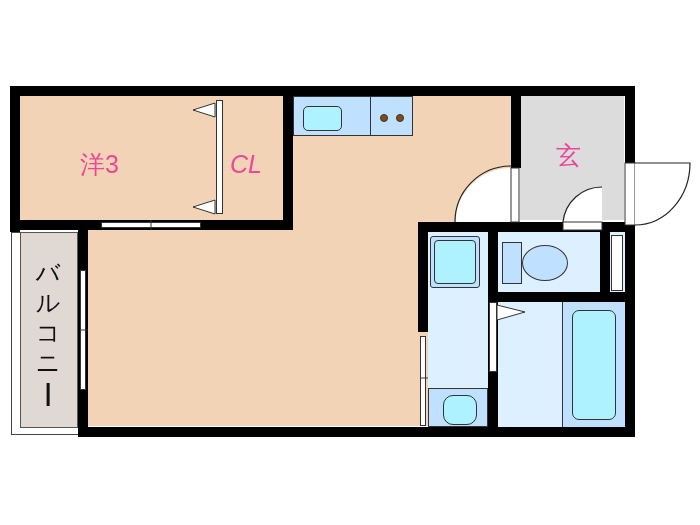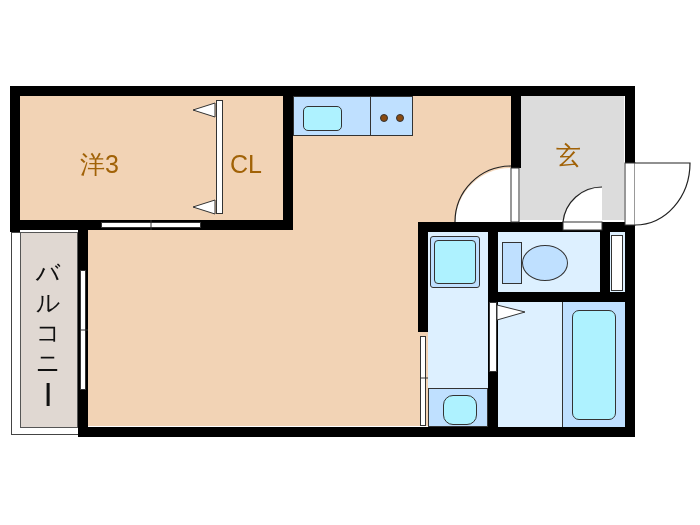--- a/index.html
+++ b/index.html
@@ -1,20 +1,20 @@
 <!DOCTYPE html>
 <html><head>
 <meta charset="utf-8">
 <style>
   html, body { margin:0; padding:0; background:#ffffff; }
   body { width:700px; height:525px; position:relative; overflow:hidden;
          font-family:"Liberation Sans","DejaVu Sans",sans-serif; }
   .abs { position:absolute; box-sizing:border-box; }
   .wall { background:#000; }
-  .label { color:#a16207; font-size:25px; line-height:1; white-space:nowrap; }
+  .label { color:#ec4899; font-size:25px; line-height:1; white-space:nowrap; }
   .vlabel { color:#111; font-size:24px; line-height:30px; text-align:center; width:30px; }
   svg { position:absolute; overflow:visible; }
 </style>
 </head>
 <body>
 
 <div class="abs" style="left:0;top:0;width:700px;height:525px;">
 
   <div class="abs" style="left:11px;top:232px;width:72px;height:203px;background:#fff;border:1px solid #444;"></div>
   <div class="abs" style="left:20px;top:232px;width:58px;height:196px;background:#e0d8d2;border:1px solid #555;"></div>
@@ -108,15 +108,15 @@
     <polygon points="215,200 215,214 193,207" fill="#fff" stroke="#333" stroke-width="1"></polygon>
 
     <polygon points="497,305 497,320 525,312" fill="#fff" stroke="#333" stroke-width="1"></polygon>
 
     <line x1="151" y1="220" x2="151" y2="230" stroke="#333"></line>
     <line x1="80" y1="330" x2="88" y2="330" stroke="#333"></line>
     <line x1="420" y1="378" x2="428" y2="378" stroke="#333"></line>
   </svg>
 
   <div class="abs label" style="left:80px;top:152px;">洋3</div>
-  <div class="abs label" style="left:230px;top:152px;">CL</div>
+  <div class="abs label" style="left:230px;top:152px;font-style:italic;">CL</div>
   <div class="abs label" style="left:556px;top:143px;">玄</div>
 </div>
 
 </body></html>

